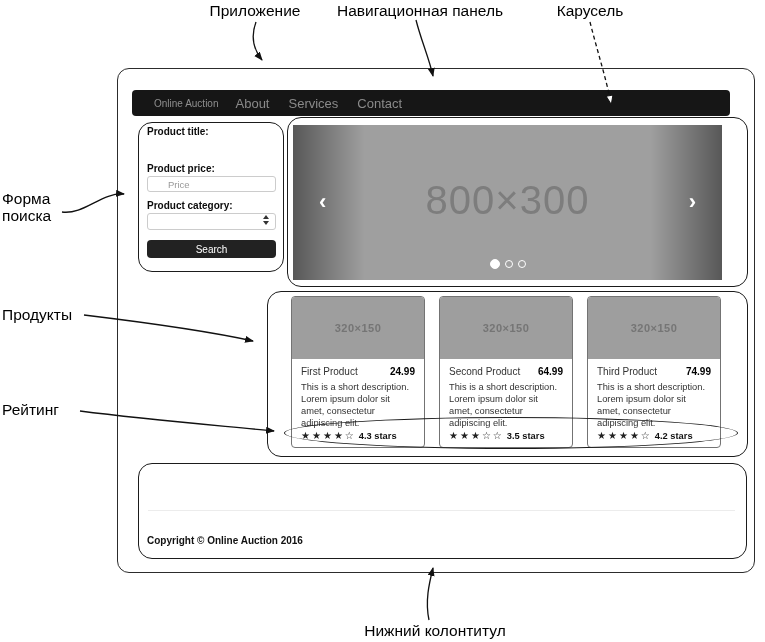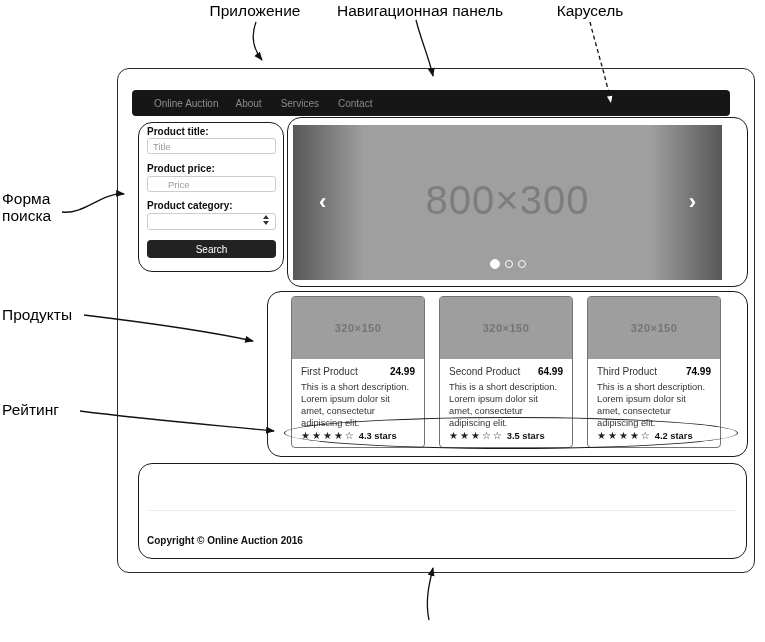--- a/index.html
+++ b/index.html
@@ -14,21 +14,21 @@
   #arrows{position:absolute;left:0;top:0;width:765px;height:642px;pointer-events:none;z-index:30;}
 
   
   #window{position:absolute;left:117px;top:68px;width:636px;height:503px;
           border:1.5px solid #2c2c2c;border-radius:12px;background:#fff;}
 
   
   #navbar{position:absolute;left:132px;top:90px;width:598px;height:26px;background:#161616;
           border-radius:4px;display:flex;align-items:center;padding:0 0 0 22px;box-sizing:border-box;z-index:5;}
   #navbar .brand{font-size:10px;color:#8f8f8f;margin-right:17px;text-decoration:none;}
-  #navbar .navlink{font-size:10px;color:#8a8a8a;margin-right:19px;text-decoration:none;}
+  #navbar .navlink{font-size:13px;color:#8a8a8a;margin-right:19px;text-decoration:none;}
 
   
   .form-label{position:absolute;left:147px;width:130px;font-size:10px;font-weight:bold;color:#0b0b0b;}
   .form-input{position:absolute;left:147px;width:129px;height:16px;box-sizing:border-box;
               border:1px solid #ccc;border-radius:3px;font-size:9.5px;padding:0 5px;color:#333;
               font-family:"Liberation Sans",sans-serif;outline:none;}
   .form-input::placeholder{color:#999;}
   #category-select{position:absolute;left:147px;top:213px;width:129px;height:17px;box-sizing:border-box;
               border:1px solid #ccc;border-radius:3px;background:#fff;appearance:none;-webkit-appearance:none;}
   #select-arrows{position:absolute;left:263px;top:215px;display:flex;flex-direction:column;align-items:center;z-index:6;}
@@ -84,32 +84,32 @@
 <body>
 
 <div id="stage">
 
   <div class="lbl center" style="left:325px;top:2px;width:190px;">Навигационная панель</div>
   <div class="lbl center" style="left:190px;top:2px;width:130px;">Приложение</div>
   <div class="lbl center" style="left:548px;top:2px;width:84px;">Карусель</div>
   <div class="lbl" style="left:2px;top:190px;width:66px;">Форма поиска</div>
   <div class="lbl" style="left:2px;top:306px;">Продукты</div>
   <div class="lbl" style="left:2px;top:401px;">Рейтинг</div>
+  <div class="lbl center" style="left:350px;top:622px;width:170px;">Нижний колонтитул</div>
 
   <div id="window"></div>
 
   <nav id="navbar">
     <a class="brand" href="#">Online Auction</a>
     <a class="navlink" href="#">About</a>
     <a class="navlink" href="#">Services</a>
     <a class="navlink" href="#">Contact</a>
   </nav>
 
   <div class="form-label" style="top:126px;">Product title:</div>
-  <input class="form-input" style="top: 138px;" type="text" placeholder="Title">
   <div class="form-label" style="top:163px;">Product price:</div>
   <input class="form-input" style="top: 176px; padding-left: 20px;" type="text" placeholder="Price">
   <div class="form-label" style="top:200px;">Product category:</div>
   <select id="category-select"></select>
   <span id="select-arrows">
       <i class="up"></i>
       <i class="dn"></i>
     </span>
   <button id="search-btn">Search</button>
 

